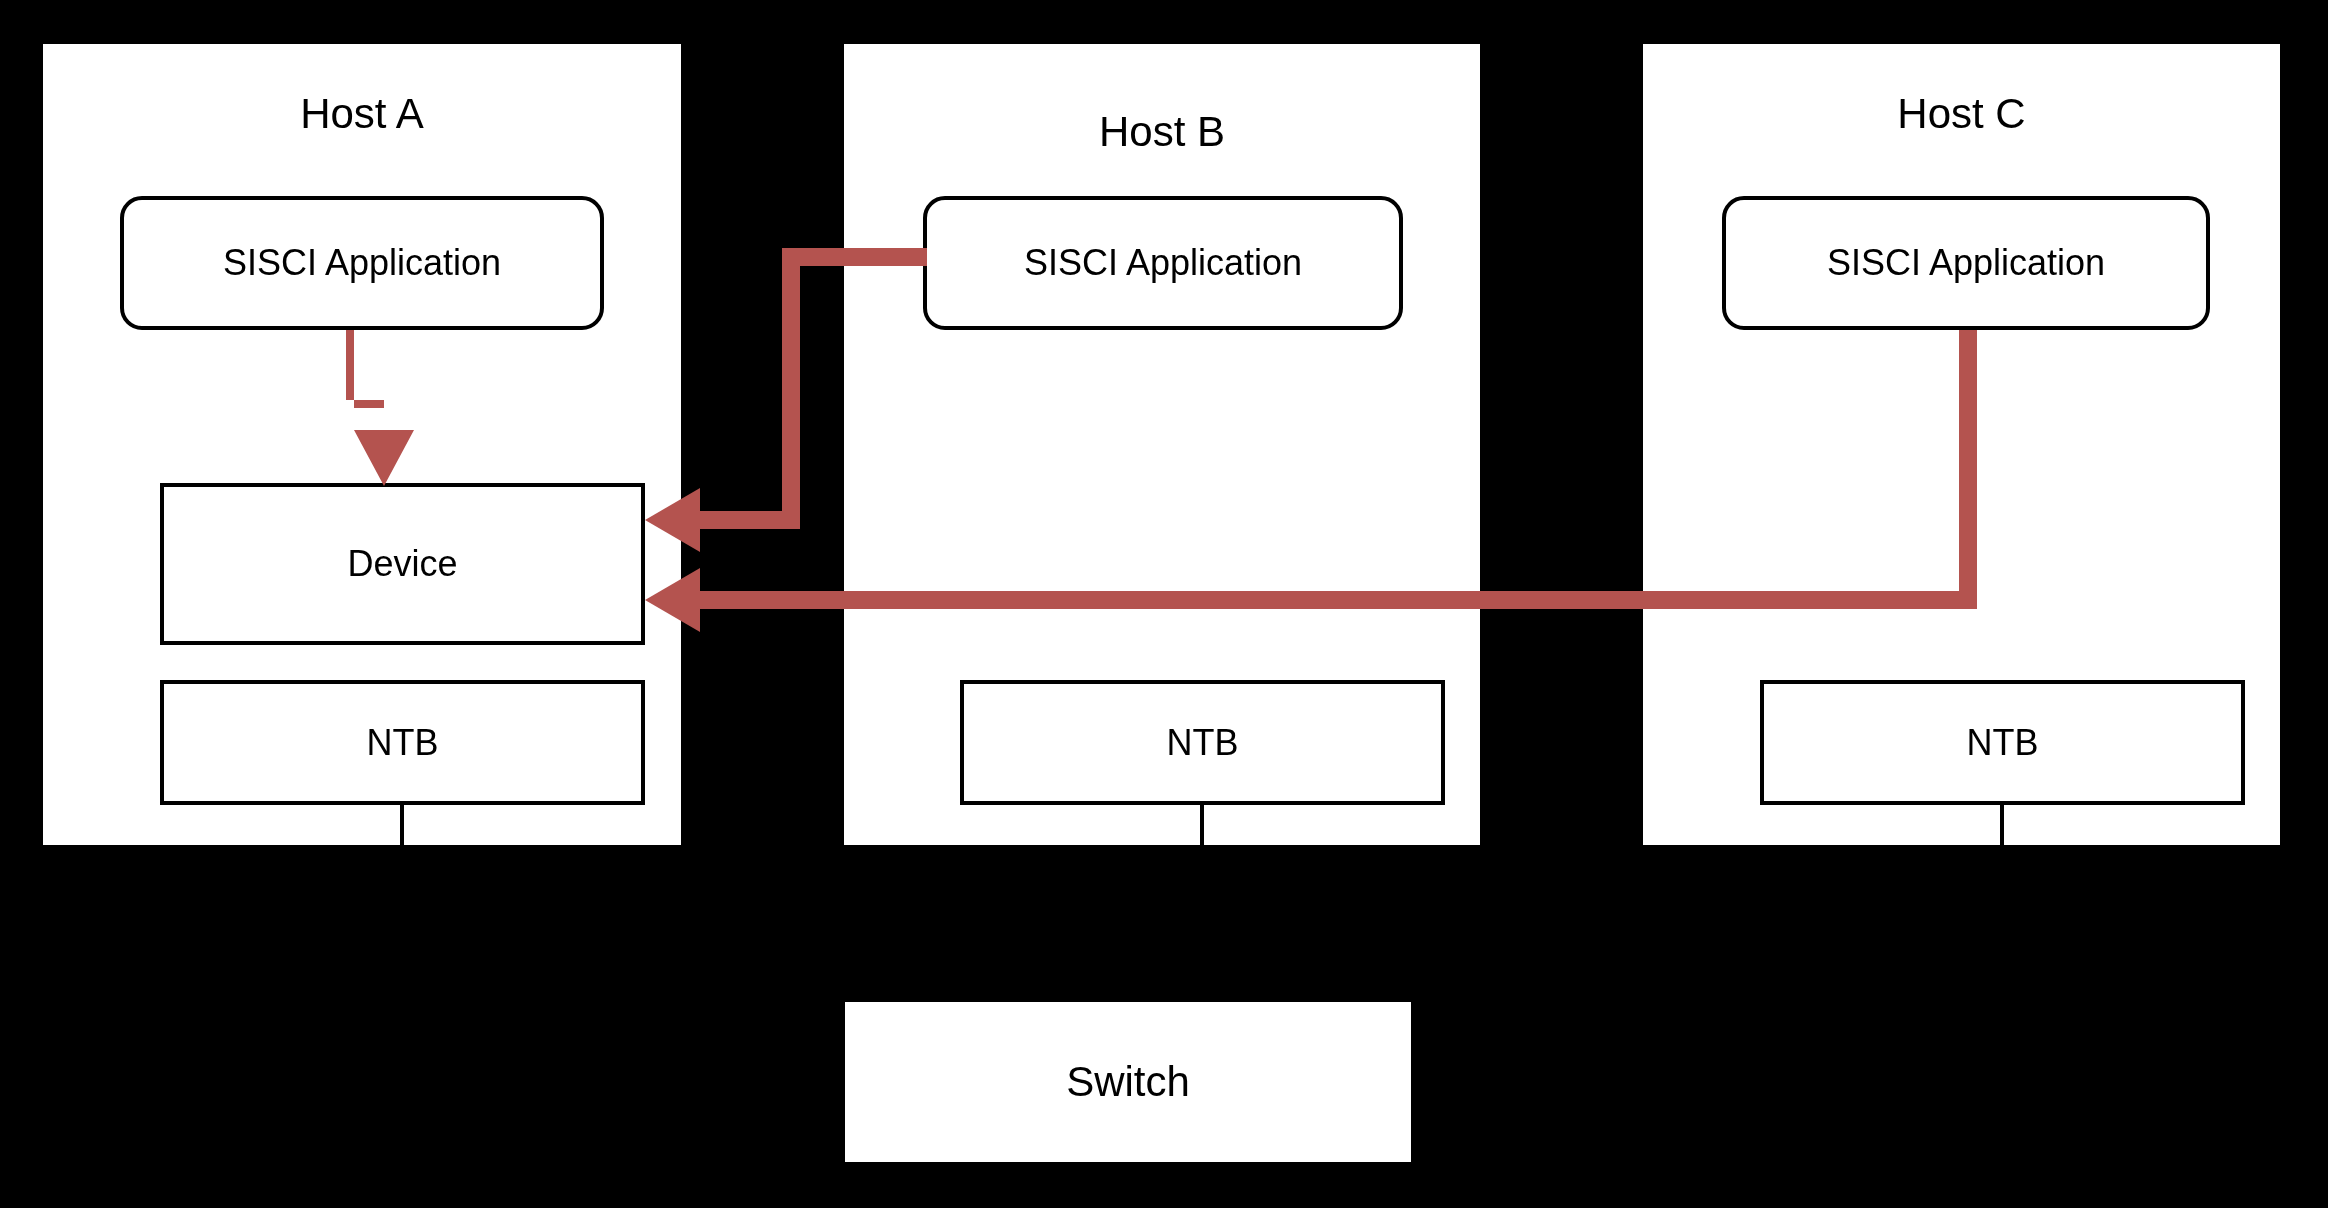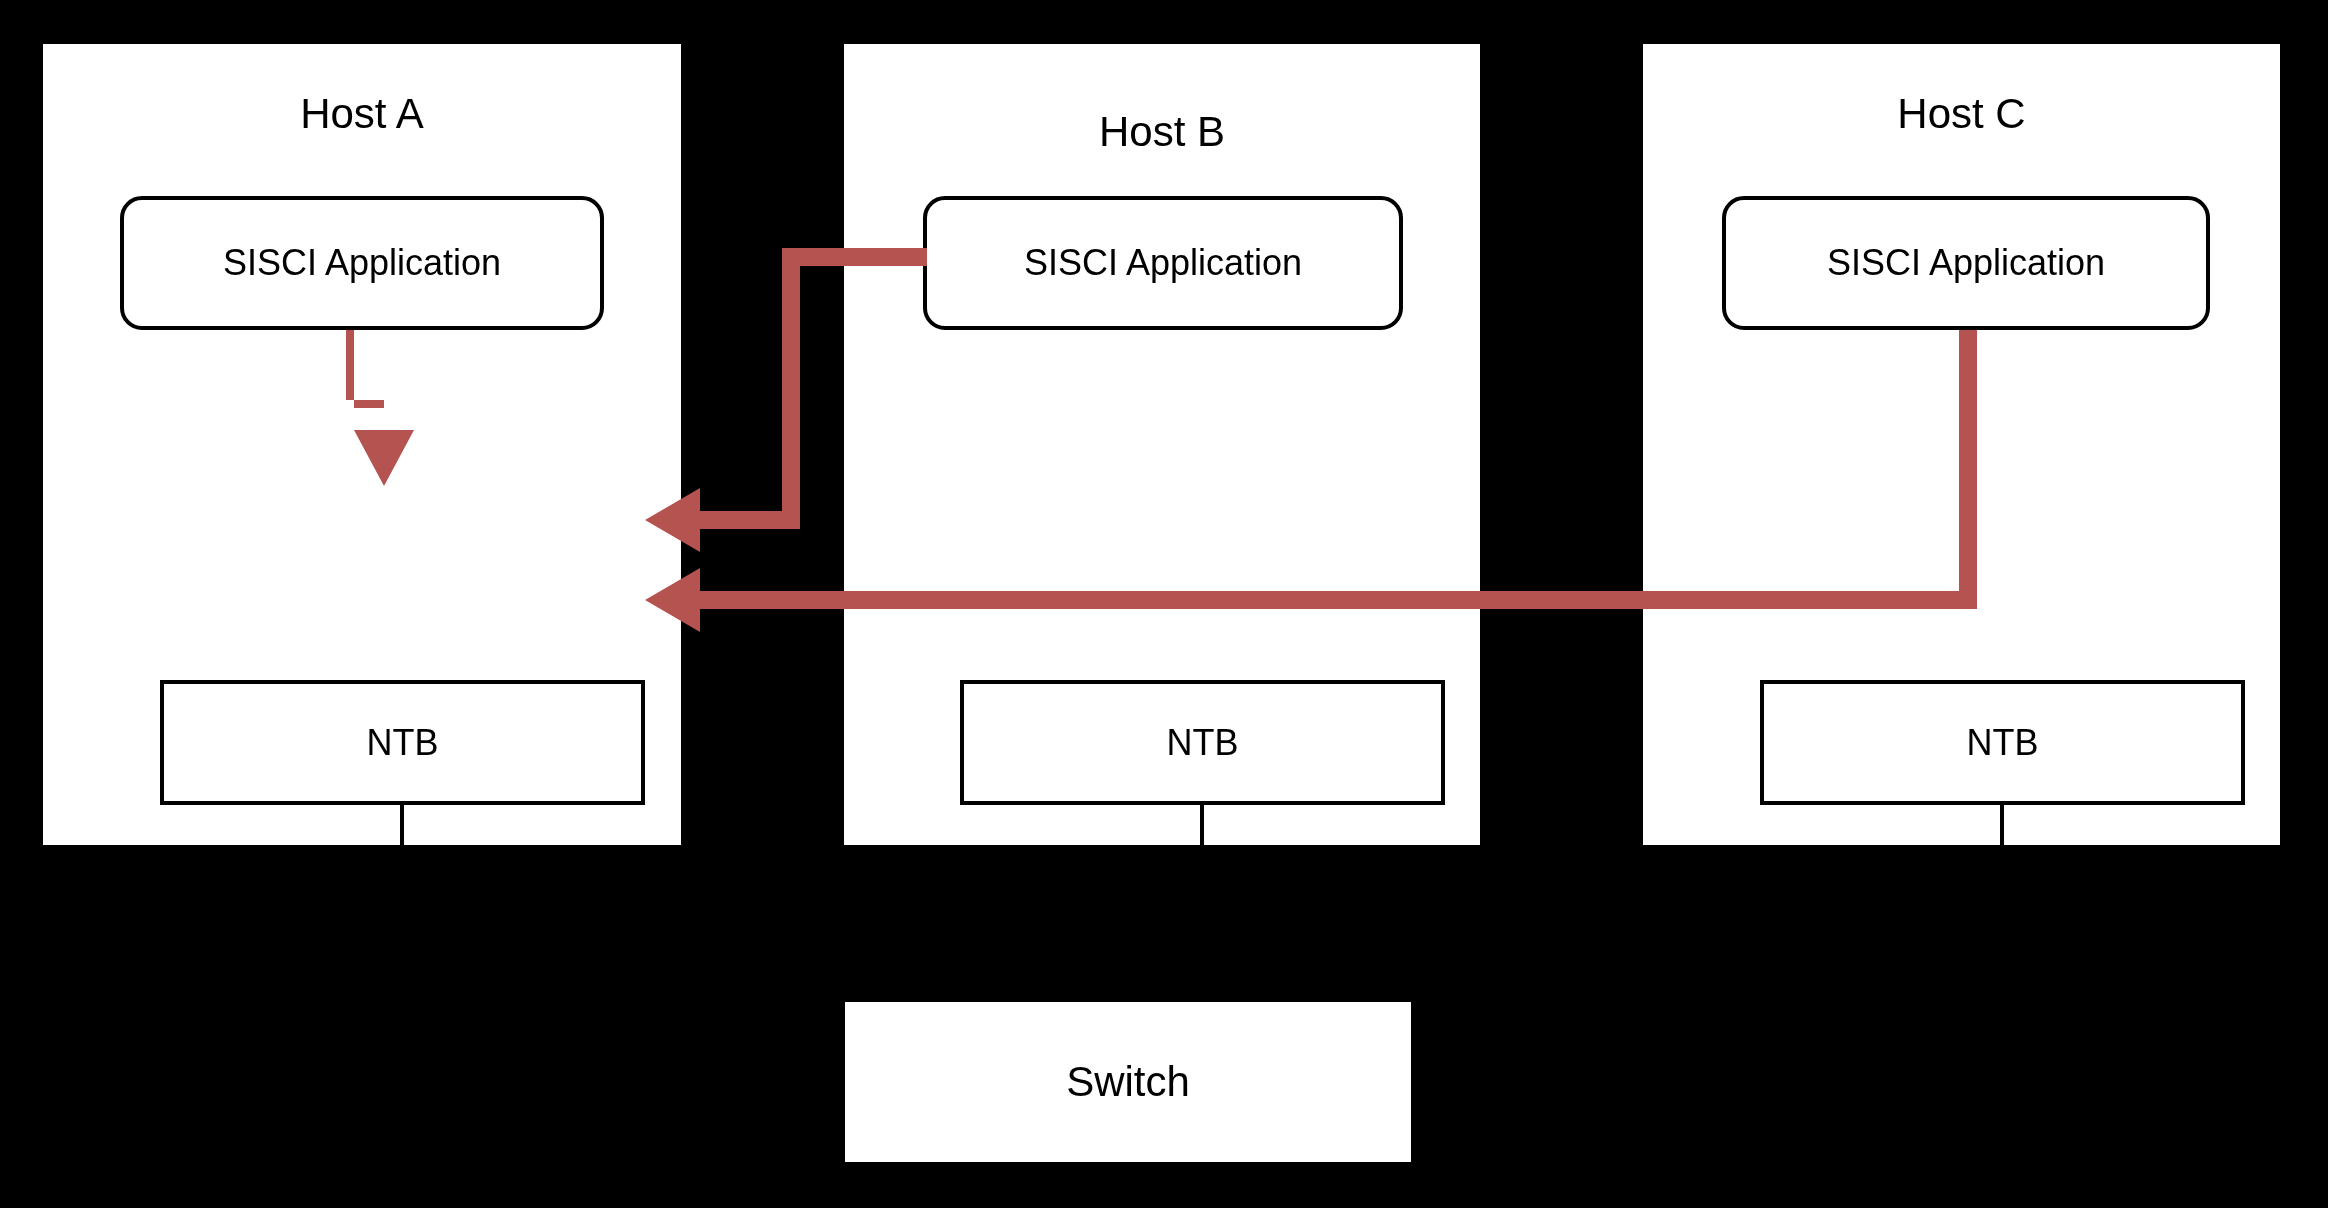--- a/index.html
+++ b/index.html
@@ -64,20 +64,21 @@
 <body>
 
 <div id="stage">
 
   <div class="host-panel" style="left:43px;top:44px;width:638px;height:801px;">
     <div class="host-title" style="top:46px;">Host A</div>
   </div>
 
   <div class="node-box rounded" style="left:120px;top:196px;width:484px;height:134px;">SISCI Application</div>
 
+  <div class="node-box" style="left:160px;top:483px;width:485px;height:162px;">Device</div>
 
   <div class="node-box" style="left:160px;top:680px;width:485px;height:125px;">NTB</div>
 
   <div class="link-line" style="left:400px;top:805px;width:4px;height:41px;"></div>
 
   <div class="host-panel" style="left:844px;top:44px;width:636px;height:801px;">
     <div class="host-title" style="top:64px;">Host B</div>
   </div>
 
   <div class="node-box rounded" style="left:923px;top:196px;width:480px;height:134px;">SISCI Application</div>

